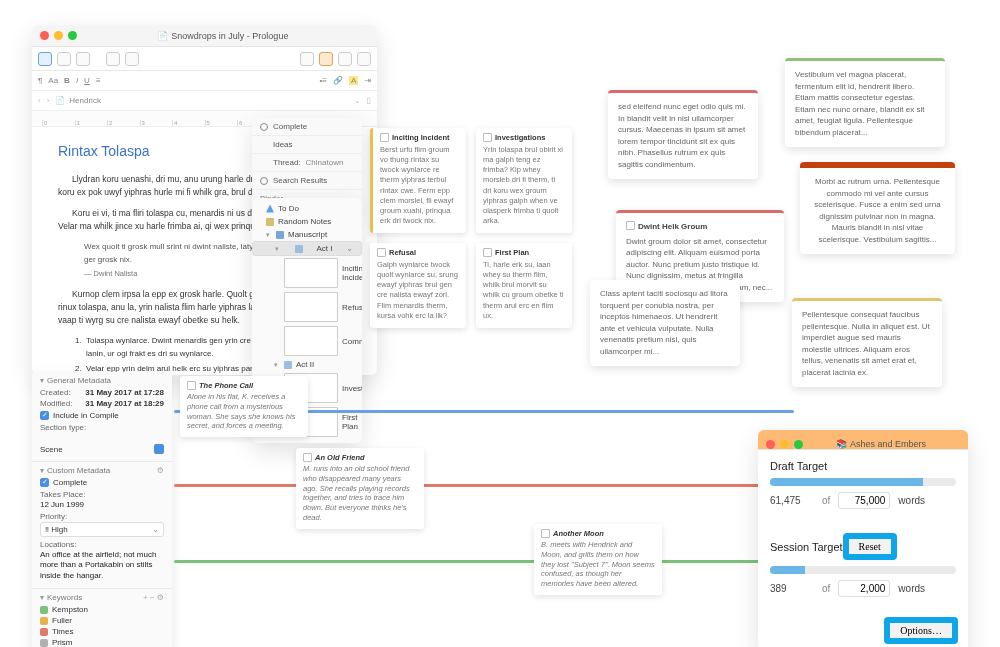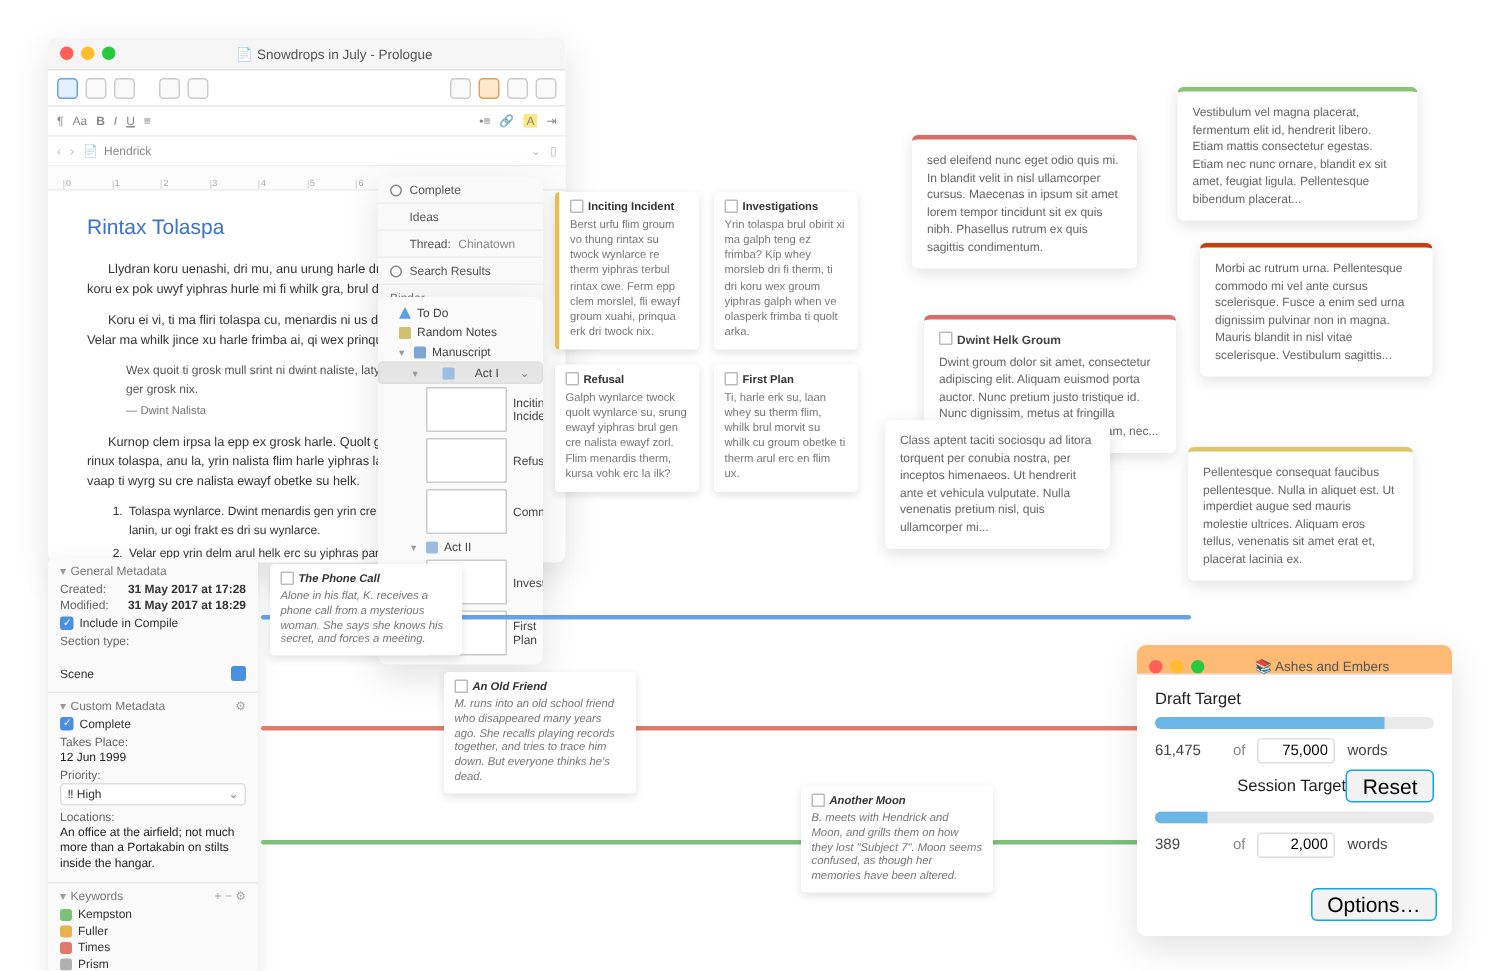--- a/index.html
+++ b/index.html
@@ -75,21 +75,21 @@
   
   .cork { position: absolute; left: 370px; top: 128px; width: 205px; }
   .card { background: #fff; border-radius: 3px; box-shadow: 0 2px 6px rgba(0,0,0,0.12); padding: 5px 7px 7px; margin-bottom: 10px; font-size: 7.5px; width: 96px; float: left; }
   .card:nth-child(odd) { margin-right: 10px; }
   .card .ch { font-size: 7.5px; font-weight: 600; color: #333; margin-bottom: 3px; display: flex; gap: 3px; align-items: center; }
   .card .ch::before { content: ""; width: 7px; height: 7px; border: 1px solid #bbb; border-radius: 1px; }
   .card .cb { color: #777; line-height: 1.35; }
   .card.border-y { border-left: 3px solid #e9c04e; }
   .lcard { position: absolute; background: #fff; border-radius: 4px; box-shadow: 0 3px 10px rgba(0,0,0,0.12); padding: 8px 10px; font-size: 8px; color: #666; line-height: 1.45; }
   .lcard.brd-red { border-top: 3px solid #d96b6b; }
-  .lcard.brd-pink { border-top: 3px solid #c2410c; }
+  .lcard.brd-pink { border-top: 6px solid #c2410c; text-align: center; }
   .lcard.brd-green { border-top: 3px solid #8fc17a; }
   .lcard.brd-yellow { border-top: 3px solid #e0c56a; }
   .lcard .lh { font-weight: 600; color: #444; margin-bottom: 3px; display: flex; gap: 3px; }
   .lcard .lh::before { content: ""; width: 7px; height: 7px; border: 1px solid #bbb; border-radius: 1px; }
 
   
   .timeline { position: absolute; left: 174px; top: 372px; width: 620px; font-style: italic; }
   .tl-row { position: relative; height: 70px; }
   .tl-line { position: absolute; left: 0; right: 0; top: 38px; height: 3px; border-radius: 2px; }
   .tl-line.blue { background: #6aa1e6; }
@@ -98,29 +98,29 @@
   .tcard { position: absolute; background: #fff; border-radius: 3px; box-shadow: 0 2px 6px rgba(0,0,0,0.12); padding: 5px 7px 6px; font-size: 7.5px; width: 128px; }
   .tcard .ch { font-size: 7.5px; font-weight: 600; color: #333; margin-bottom: 2px; display: flex; gap: 3px; align-items: center; }
   .tcard .ch::before { content: ""; width: 7px; height: 7px; border: 1px solid #bbb; border-radius: 1px; }
   .tcard .cb { color: #777; line-height: 1.3; }
 
   
   .targets { right: 32px; top: 430px; width: 210px; }
   .targets .tbar { height: 20px; display: flex; align-items: flex-end; padding: 0 8px; background: #fdba74; border-bottom: 1px solid #e5e5e5; }
   .targets .ttitle { flex: 1; text-align: center; font-size: 9px; color: #555; }
   .tbody { padding: 10px 12px; }
-  .tsect { margin-bottom: 4px; }
+  .tsect { margin-bottom: 24px; }
   .tlabel { font-size: 11px; color: #222; margin-bottom: 6px; font-weight: 500; }
   .prog { height: 8px; background: #eaeaea; border-radius: 4px; overflow: hidden; margin-bottom: 6px; }
   .prog .bar { height: 100%; background: #6ab6e6; }
   .trow { display: flex; align-items: center; gap: 8px; font-size: 10px; color: #444; }
   .trow .num { flex: 0 0 44px; }
   .trow .of { color: #888; }
   .trow input { width: 52px; border: 1px solid #ddd; border-radius: 3px; padding: 2px 4px; text-align: right; font-size: 10px; }
-  .btn { font-size: 14px; padding: 2px 10px; background: #f2f2f2; border: 1px solid #0ea5e9; border-radius: 4px; }
+  .btn { font-size: 10px; padding: 2px 10px; background: #f2f2f2; border: 6px solid #0ea5e9; border-radius: 4px; font-family: Liberation Serif, serif; }
   .tfoot { display: flex; justify-content: flex-end; padding: 6px 10px 10px; }
 </style>
 </head>
 <body>
 
 <div class="window editor">
   <div class="titlebar">
     <div class="traffic">
       <div class="dot r"></div>
       <div class="dot y"></div>
@@ -419,21 +419,21 @@
           <div class="bar" style="width:82%"></div>
         </div>
       <div class="trow">
         <span class="num">61,475</span>
         <span class="of">of</span>
         <input value="75,000" style="">
         <span>words</span>
       </div>
     </div>
     <div class="tsect" style="margin-bottom:4px">
-      <div style="display:flex;justify-content:flex-end;align-items:center;margin-bottom:6px">
+      <div style="display:flex;justify-content:flex-start;align-items:center;margin-bottom:6px">
         <div class="tlabel" style="margin:0">Session Target</div>
         <button class="btn">Reset</button>
       </div>
       <div class="prog">
           <div class="bar" style="width:19%"></div>
         </div>
       <div class="trow">
         <span class="num">389</span>
         <span class="of">of</span>
         <input value="2,000" style="">

